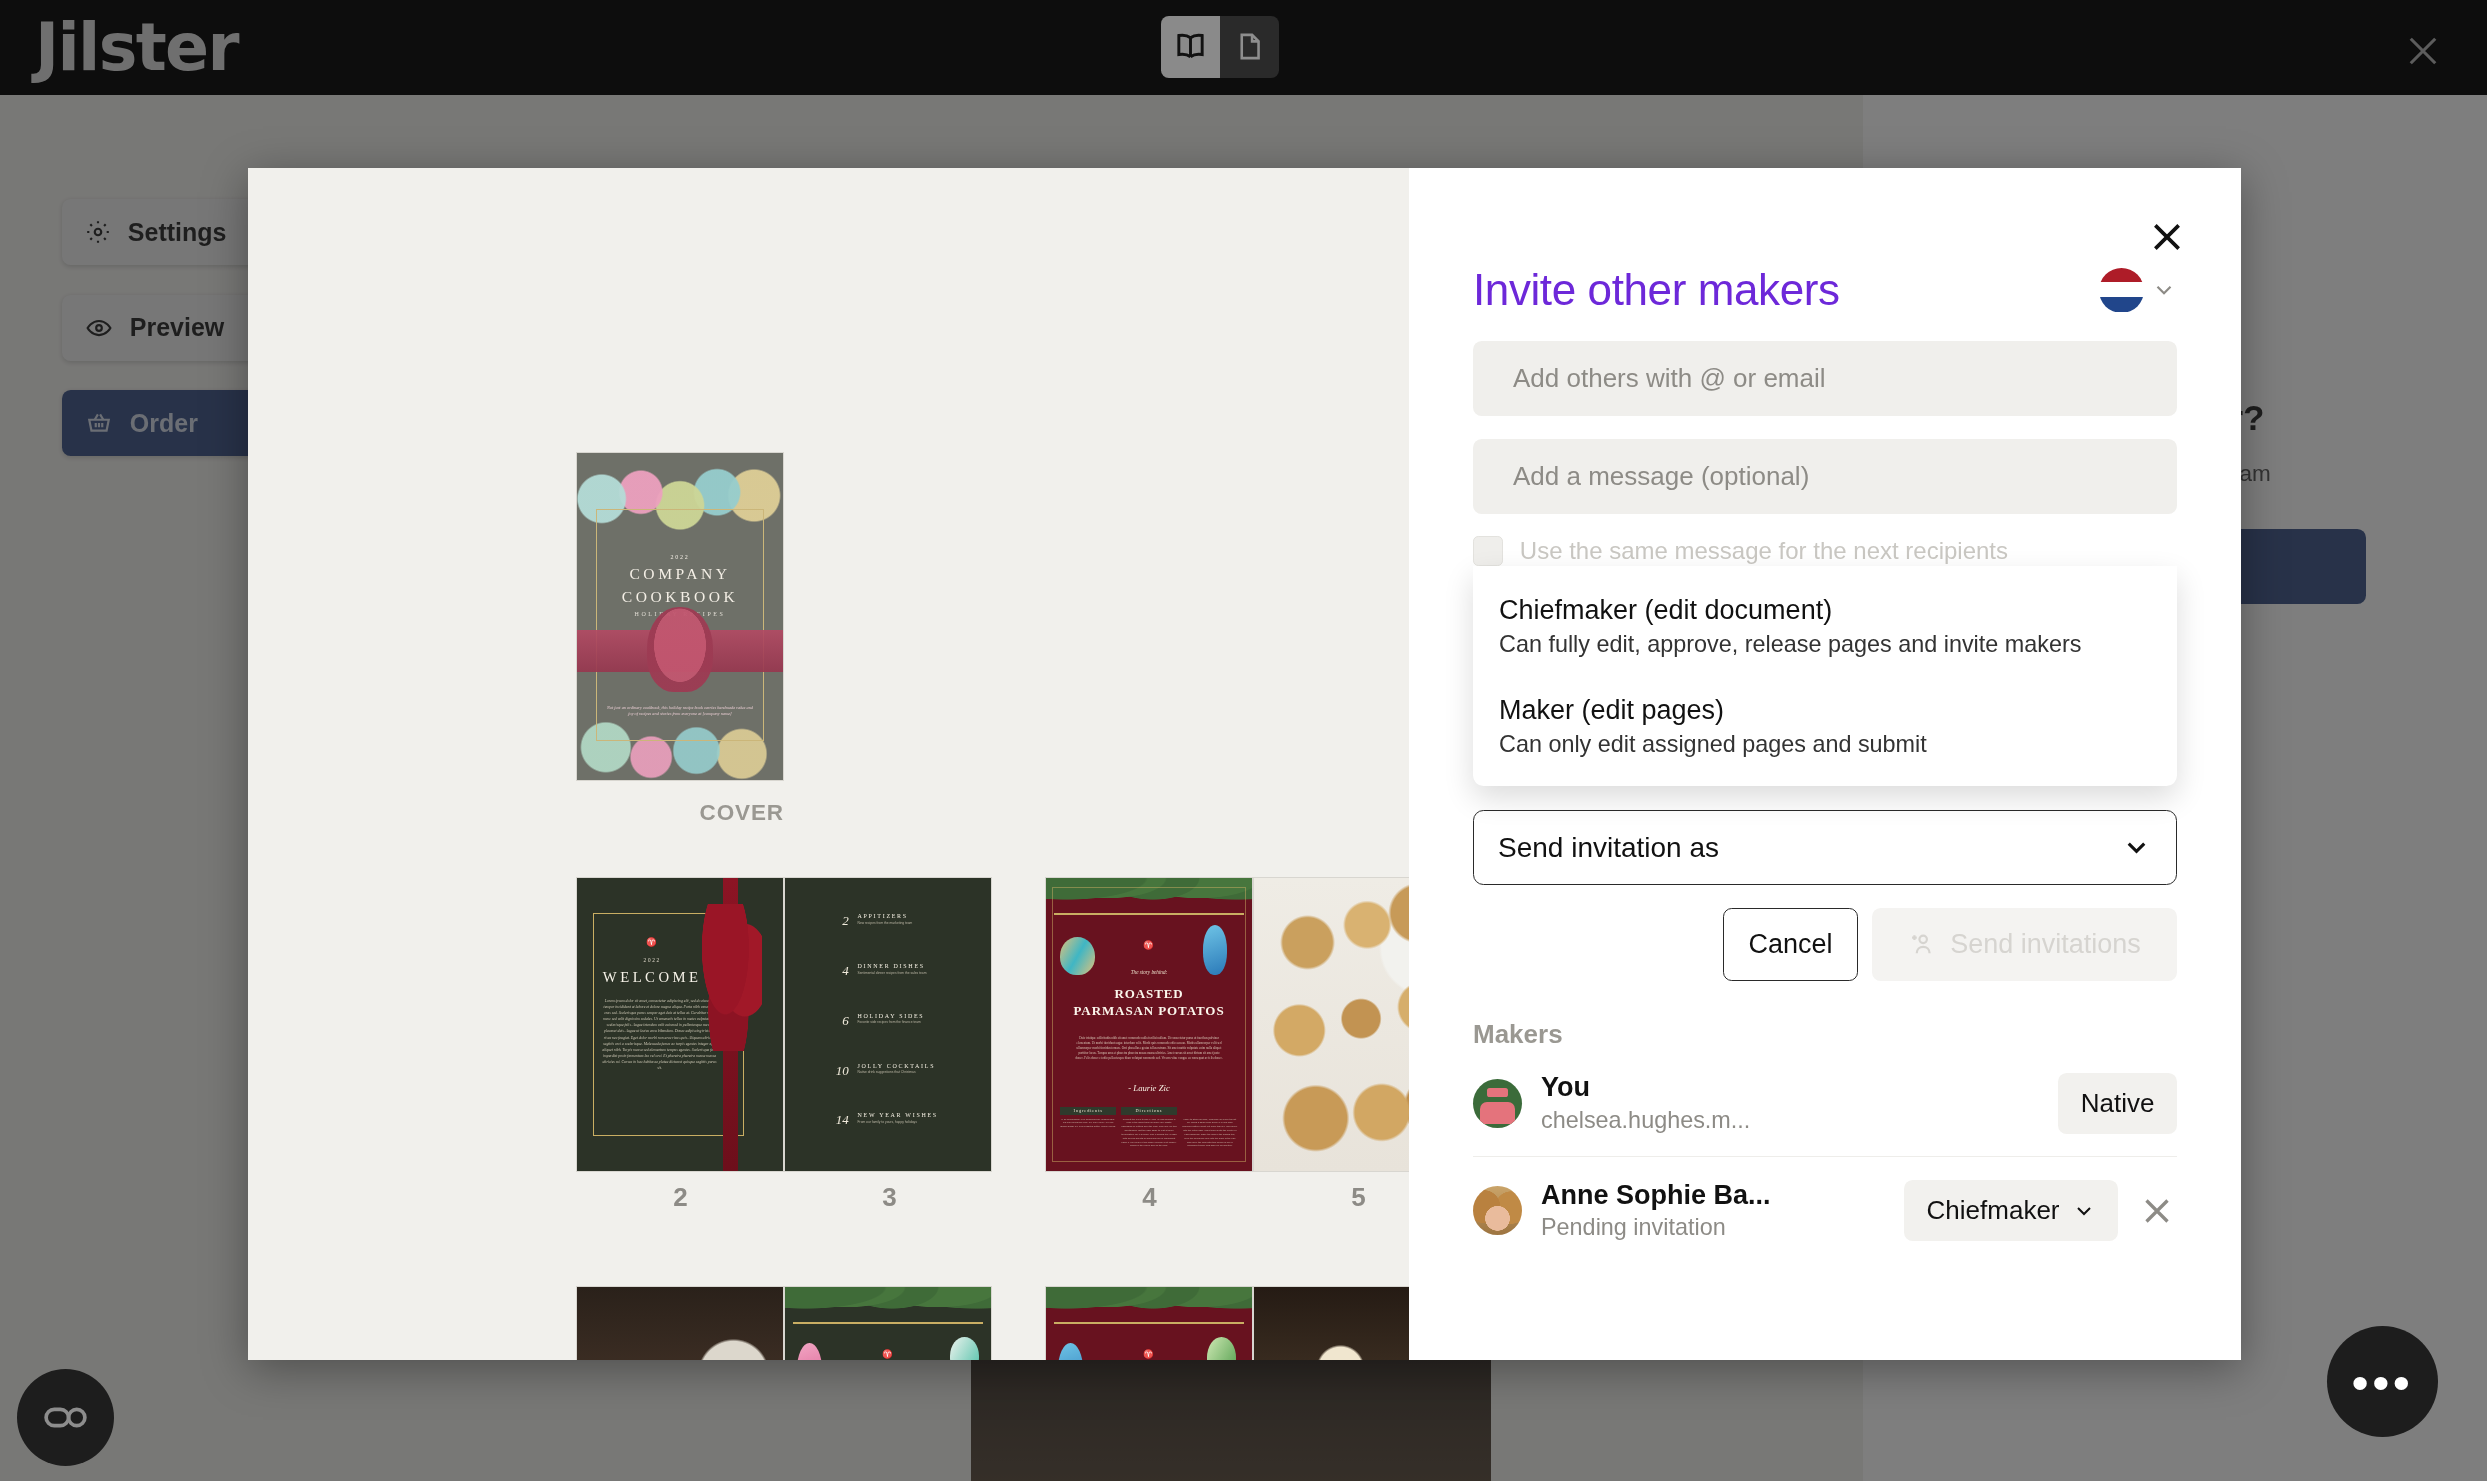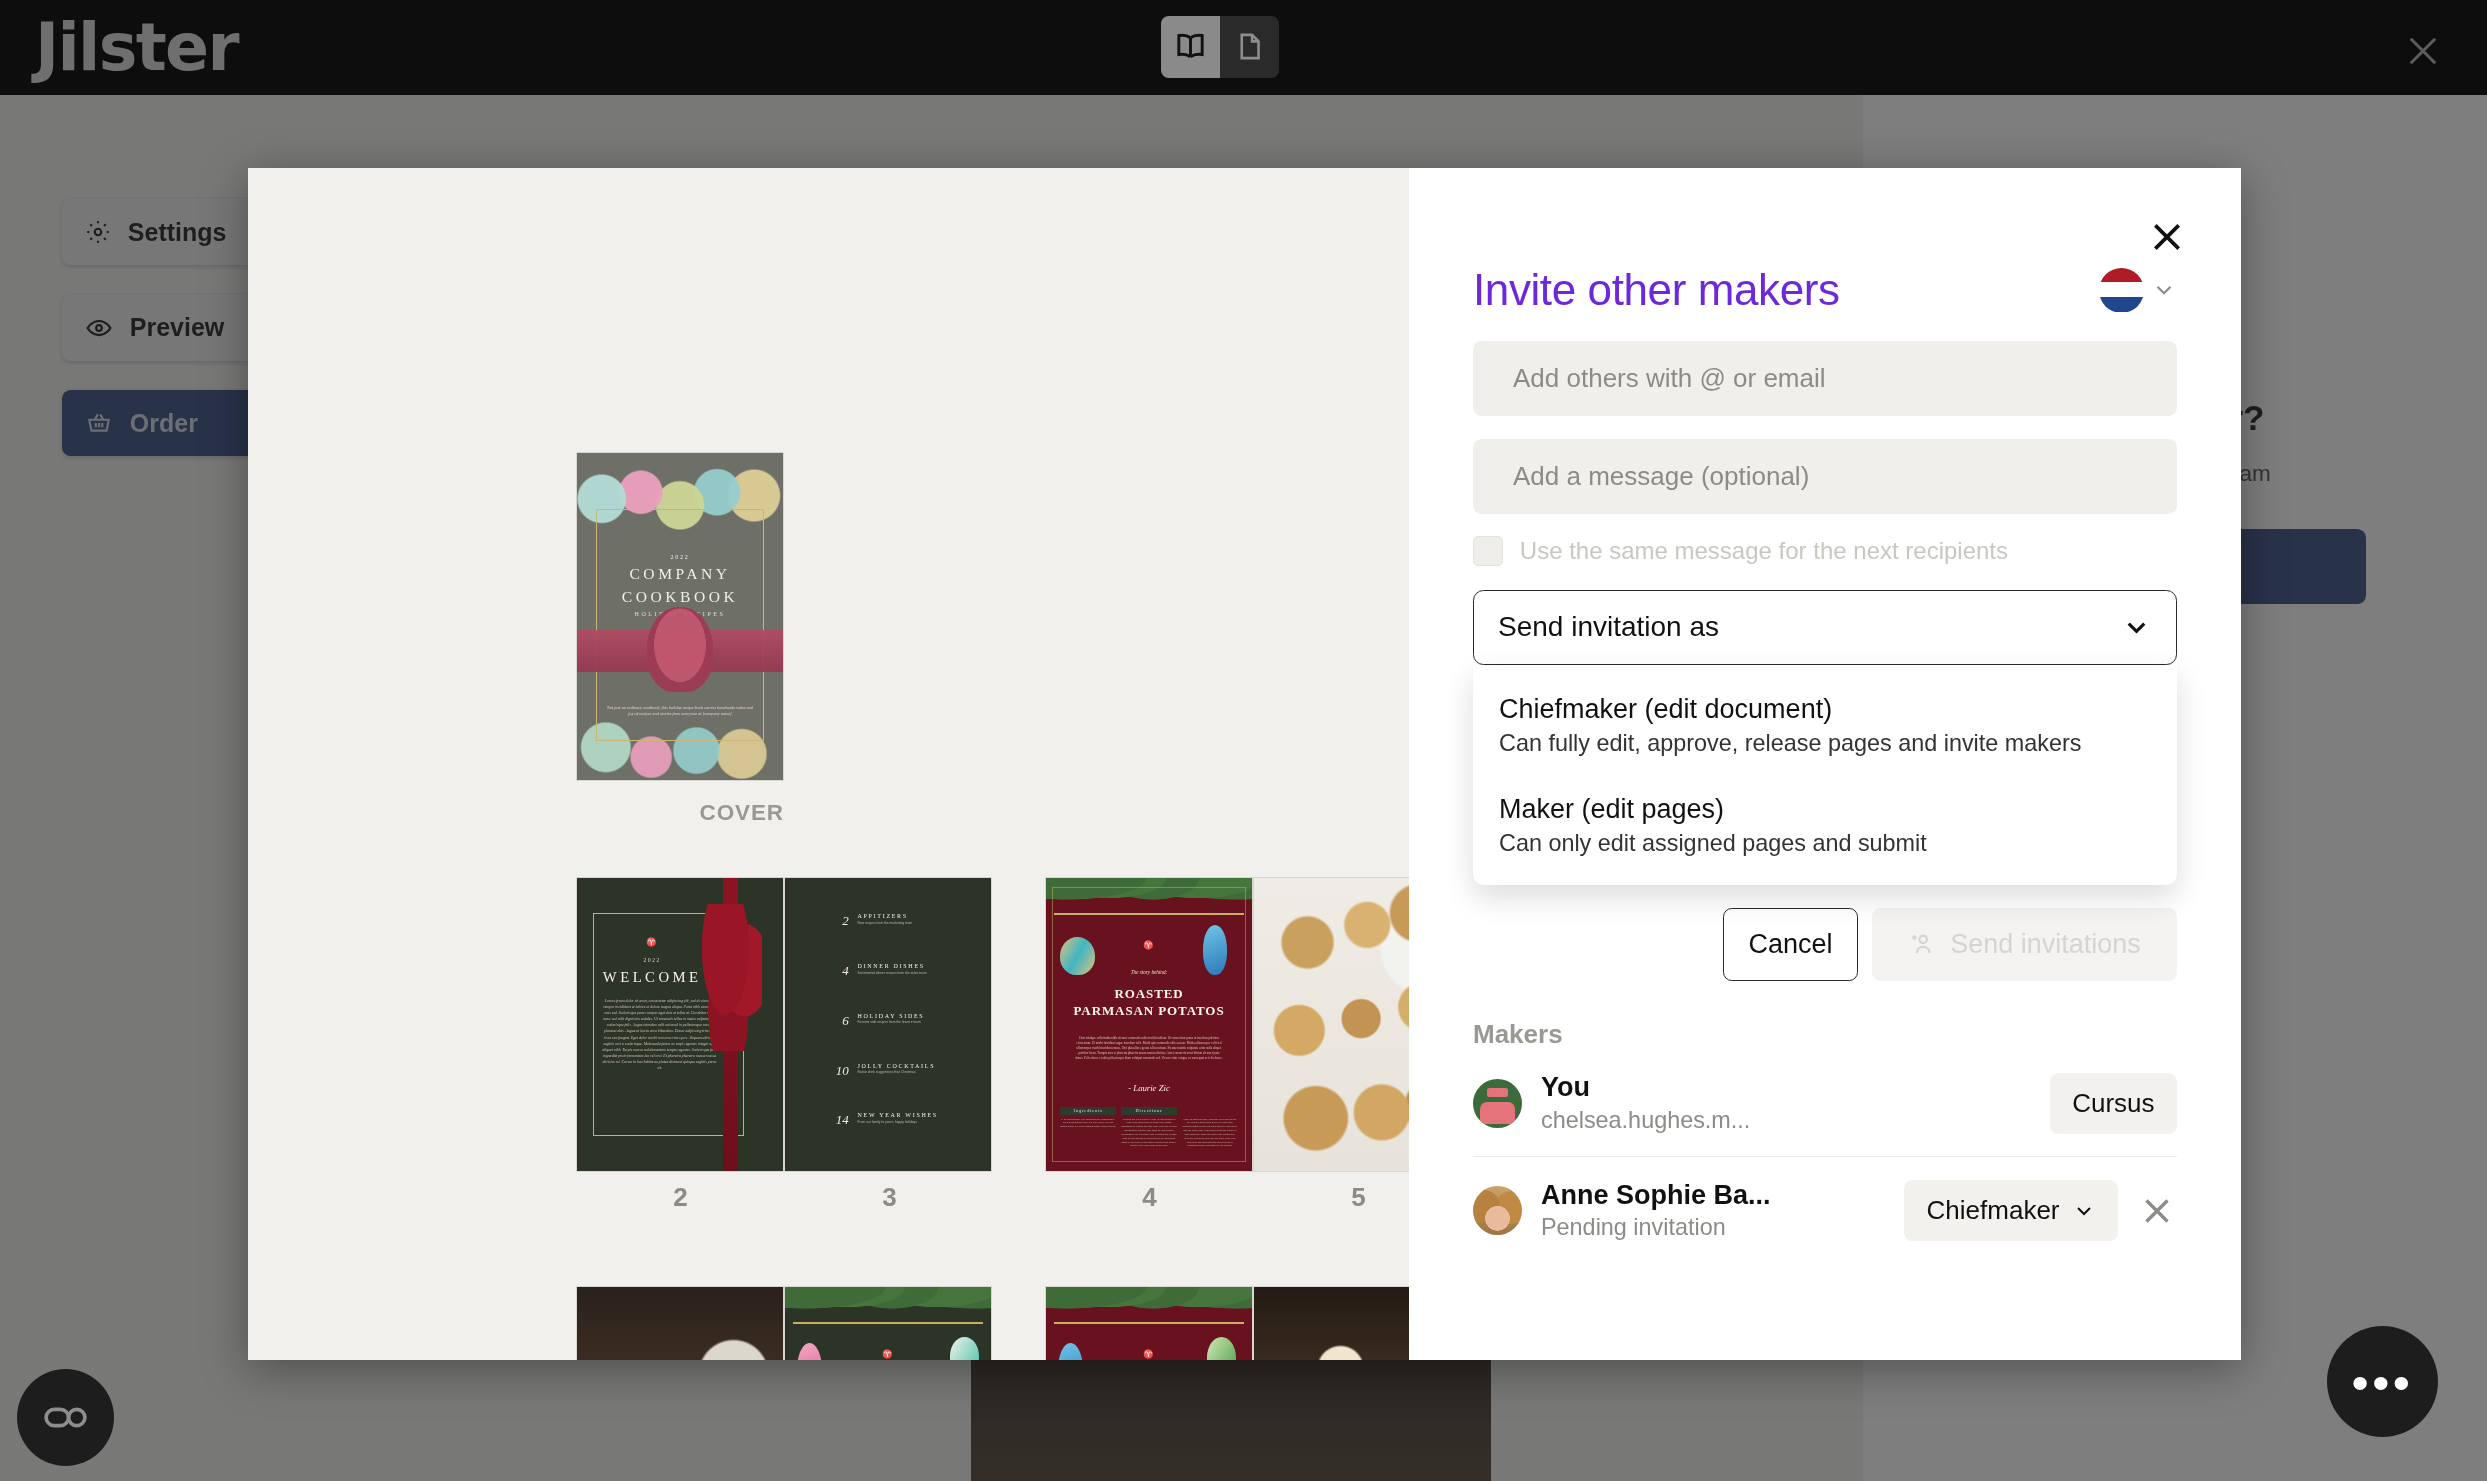--- a/index.html
+++ b/index.html
@@ -789,36 +789,36 @@
 
       <div class="field" id="recipients-field">Add others with @ or email</div>
 
       <div class="field" id="msg-field">Add a message (optional)</div>
 
       <div id="samemsg-row">
         <span id="samemsg-box"></span>
         <span id="samemsg-label">Use the same message for the next recipients</span>
       </div>
 
+      <div id="role-menu">
+        <div class="role-opt">
+          <div class="ro-t">Chiefmaker (edit document)</div>
+          <div class="ro-d">Can fully edit, approve, release pages and invite makers</div>
+        </div>
+        <div class="role-opt" style="margin-top:19px;">
+          <div class="ro-t">Maker (edit pages)</div>
+          <div class="ro-d">Can only edit assigned pages and submit</div>
+        </div>
+      </div>
+
       <div id="role-select">
         <span>Send invitation as</span>
         <svg width="31" height="31" viewBox="0 0 24 24" fill="none" stroke="#111" stroke-width="2.4">
           <path d="M6 9l6 6 6-6"></path>
         </svg>
-      </div>
-
-      <div id="role-menu">
-        <div class="role-opt">
-          <div class="ro-t">Chiefmaker (edit document)</div>
-          <div class="ro-d">Can fully edit, approve, release pages and invite makers</div>
-        </div>
-        <div class="role-opt" style="margin-top:19px;">
-          <div class="ro-t">Maker (edit pages)</div>
-          <div class="ro-d">Can only edit assigned pages and submit</div>
-        </div>
       </div>
 
       <div id="action-row">
         <div id="cancel-btn">Cancel</div>
         <div id="send-btn">
           <svg width="28" height="28" viewBox="0 0 24 24" fill="none" stroke="#d6d4d0" stroke-width="1.9">
             <circle cx="13" cy="8" r="3.2"></circle>
             <path d="M7.5 20c0-3.4 2.5-5.6 5.5-5.6s5.5 2.2 5.5 5.6"></path>
             <path d="M3.5 6.5h4M5.5 4.5v4"></path>
           </svg>
@@ -828,21 +828,21 @@
 
       <div id="makers-title">Makers</div>
 
       <div class="maker-row">
         <span class="avatar av-green"></span>
         <div class="maker-info">
           <div class="maker-name">You</div>
           <div class="maker-sub">chelsea.hughes.m...</div>
         </div>
         <div class="role-pill">
-          <span>Cursus</span>
+          <span>Native</span>
         </div>
       </div>
 
       <div class="maker-row">
         <span class="avatar av-photo"></span>
         <div class="maker-info">
           <div class="maker-name">Anne Sophie Ba...</div>
           <div class="maker-sub">Pending invitation</div>
         </div>
         <div class="role-pill">

